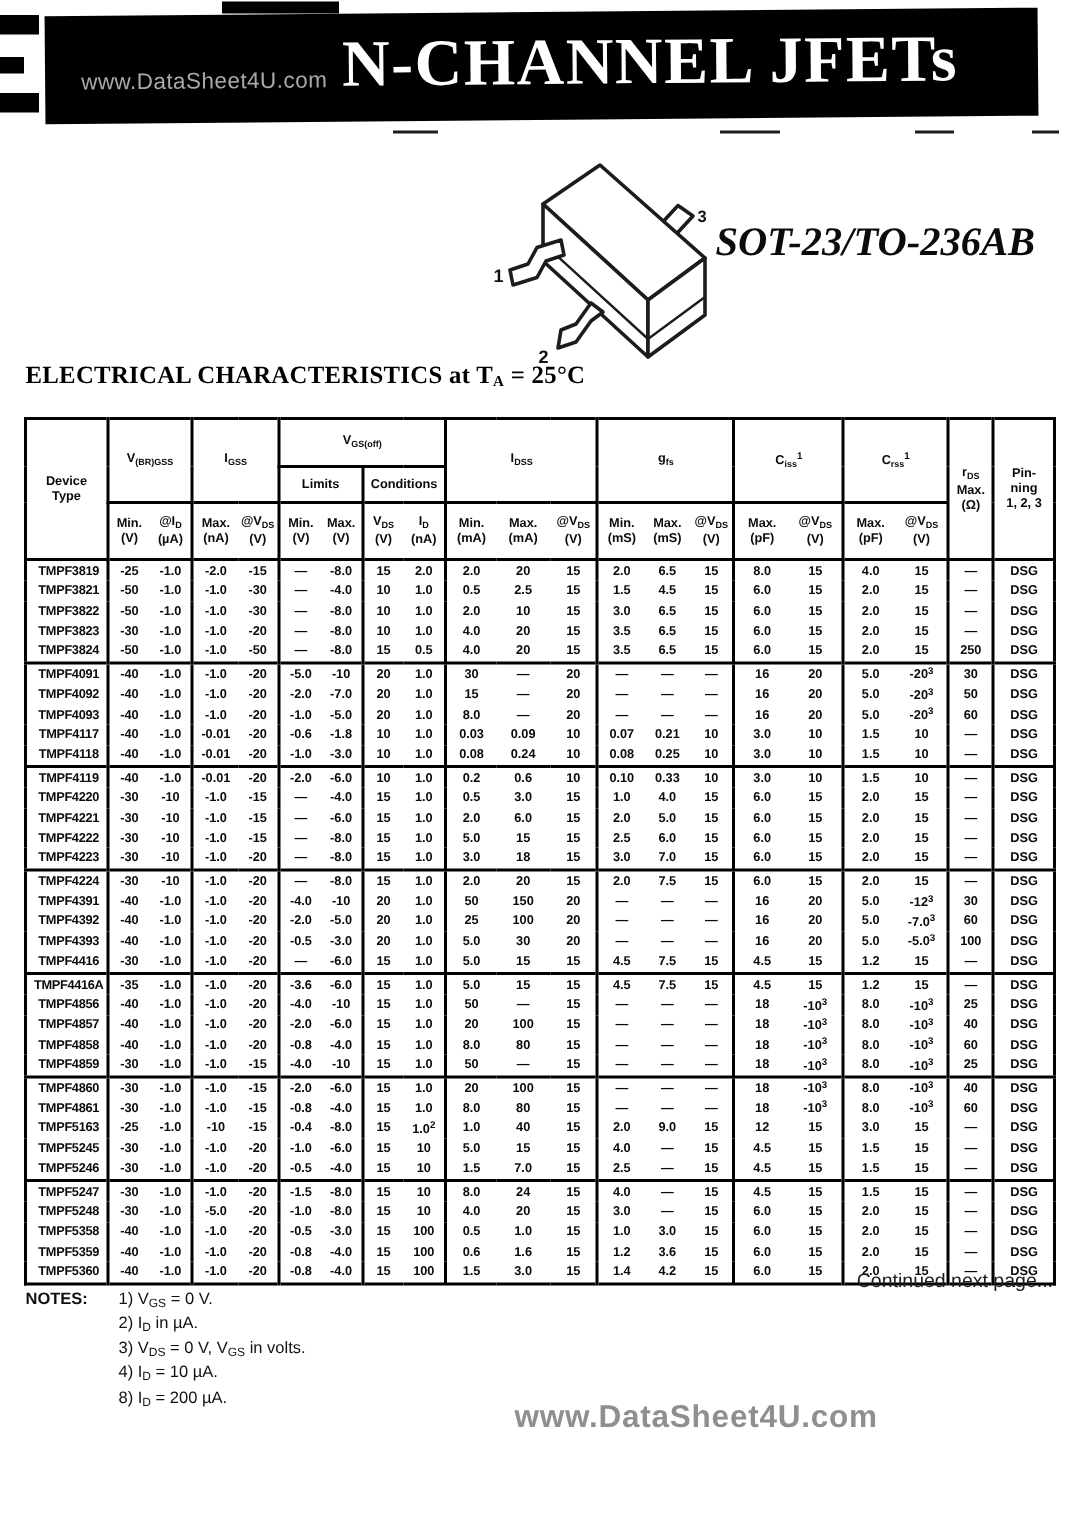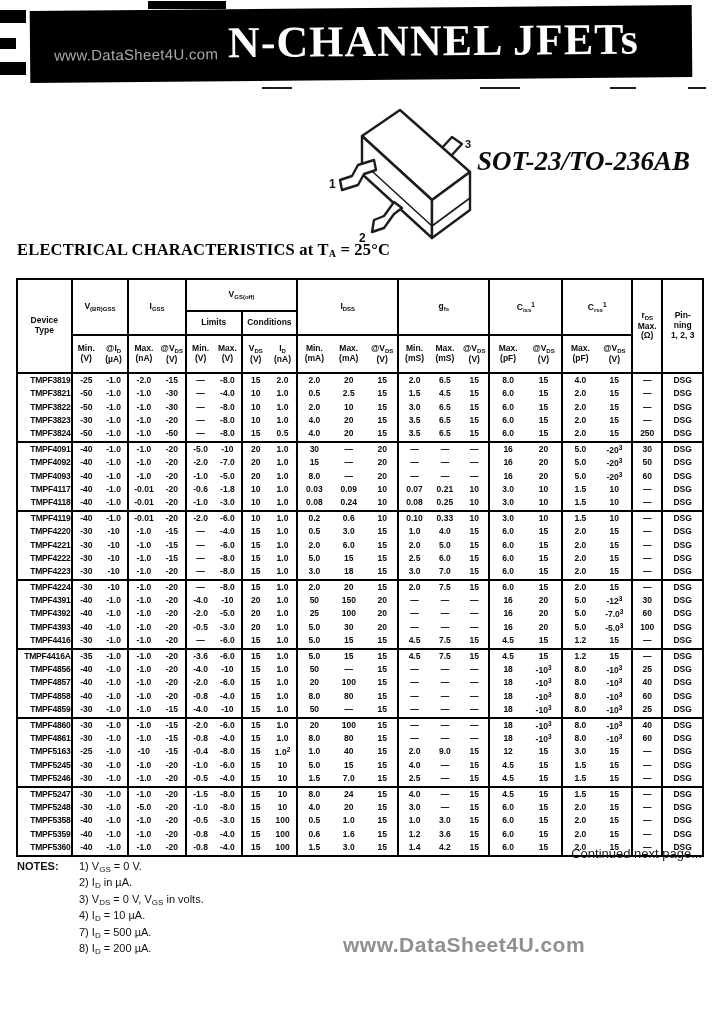--- a/index.html
+++ b/index.html
@@ -50,21 +50,21 @@
   th,td{
     padding:0;margin:0;text-align:center;vertical-align:middle;
     font-size:8.5px;line-height:1.15;color:#0a0a0a;overflow:hidden;white-space:nowrap;
   }
   thead th{font-weight:bold;border-bottom:2px solid #000;}
   thead tr.r1 th{height:30px;}
   thead tr.r2 th{height:22px;}
   thead th.sub{height:36px;}
   .gb{border-left:2px solid #000;}
   tbody td{height:13.4px;font-weight:600;}
-  tbody td.dev{text-align:right;padding-left:3px;font-weight:bold;letter-spacing:-0.2px;}
+  tbody td.dev{text-align:center;padding-left:3px;font-weight:bold;letter-spacing:-0.2px;}
   tbody tr.gs td{border-top:2px solid #000;}
   sub{font-size:6.5px;vertical-align:-2px;}
   sup{font-size:6.5px;vertical-align:3px;}
   thead sub{font-size:6px;}
   
   .notes{position:absolute;left:17px;top:860px;font-size:11px;color:#111;}
   .notes-label{position:absolute;left:0;top:0;font-weight:bold;}
   .notes-items{position:absolute;left:62px;top:0;width:320px;}
   .note-item{height:16.4px;line-height:12px;white-space:nowrap;}
   .note-item sub{font-size:8px;}
@@ -982,19 +982,18 @@
   </table>
 </div>
 
 <div class="notes">
   <span class="notes-label">NOTES:</span>
   <div class="notes-items" id="notes-items">
       <div class="note-item">1) V<sub>GS</sub> = 0 V.</div>
       <div class="note-item">2) I<sub>D</sub> in µA.</div>
       <div class="note-item">3) V<sub>DS</sub> = 0 V, V<sub>GS</sub> in volts.</div>
       <div class="note-item">4) I<sub>D</sub> = 10 µA.</div>
-      <div class="note-item">7) I<sub>D</sub> = 500 µA.</div>
       <div class="note-item">8) I<sub>D</sub> = 200 µA.</div>
     </div>
 </div>
 
 <div class="continued">Continued next page...</div>
 <div class="watermark-bottom">www.DataSheet4U.com</div>
 
 </body></html>

